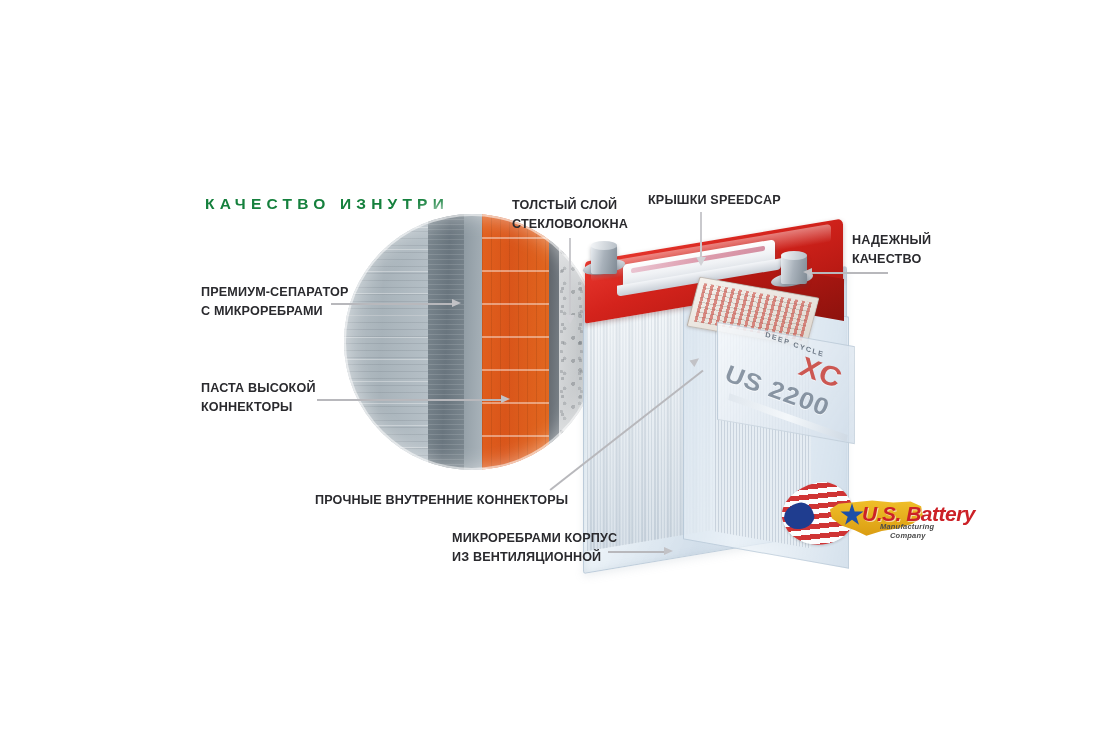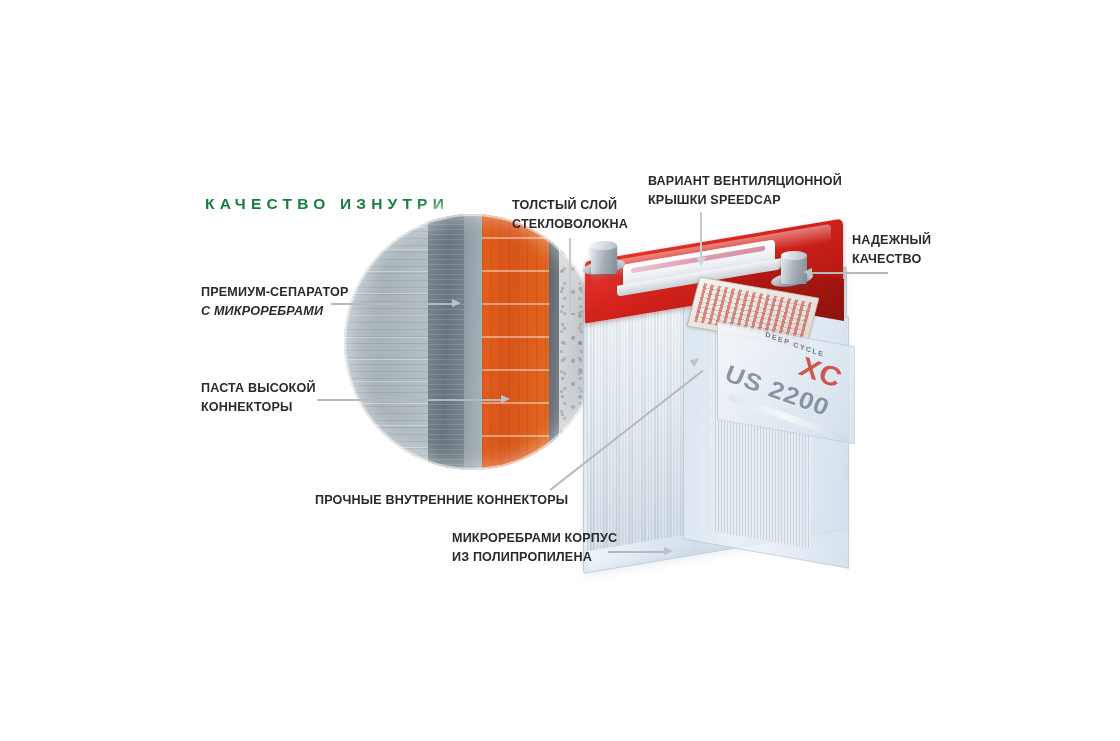--- a/index.html
+++ b/index.html
@@ -245,48 +245,56 @@
     <div class="termTop" style="left:216px;top:23px;"></div>
 
     <div class="sidelabel"></div>
     <div class="deepcycle">DEEP CYCLE</div>
     <div class="modelname">US 2200</div>
     <div class="modelxc">XC</div>
     <div class="labelstripe"></div>
   </div>
 
   <div class="lbl" style="left:201px;top:283px;">ПРЕМИУМ-СЕПАРАТОР</div>
-  <div class="lbl" style="left:201px;top:302px;font-style:italic;">С МИКРОРЕБРАМИ</div>
+  <div class="lbl" style="left:201px;top:302px;">С МИКРОРЕБРАМИ</div>
   <div class="lead" style="left:331px;top:303px;width:121px;"></div>
   <div class="arrowR" style="left:452px;top:299px;"></div>
 
   <div class="lbl" style="left:201px;top:379px;">ПАСТА ВЫСОКОЙ</div>
   <div class="lbl" style="left:201px;top:398px;">КОННЕКТОРЫ</div>
   <div class="lead" style="left:317px;top:399px;width:184px;"></div>
   <div class="arrowR" style="left:501px;top:395px;"></div>
 
   <div class="lbl" style="left:512px;top:196px;">ТОЛСТЫЙ СЛОЙ</div>
   <div class="lbl" style="left:512px;top:215px;">СТЕКЛОВОЛОКНА</div>
   <div class="lead v" style="left:569px;top:238px;height:78px;width:2px;"></div>
   <div class="arrowD" style="left:565px;top:315px;"></div>
 
-  <div class="lbl" style="left:648px;top:172px;">ВАРИАНТ ВЕНТИЛЯЦИОННОЙ</div>
   <div class="lbl" style="left:648px;top:191px;">КРЫШКИ SPEEDCAP</div>
   <div class="lead v" style="left:700px;top:212px;height:46px;width:2px;"></div>
   <div class="arrowD" style="left:696px;top:257px;"></div>
 
   <div class="lbl" style="left:852px;top:231px;">НАДЕЖНЫЙ</div>
   <div class="lbl" style="left:852px;top:250px;">КАЧЕСТВО</div>
   <div class="lead" style="left:812px;top:272px;width:76px;"></div>
   <div class="arrowL" style="left:803px;top:268px;"></div>
 
   <div class="lbl" style="left:315px;top:491px;">ПРОЧНЫЕ ВНУТРЕННИЕ КОННЕКТОРЫ</div>
   <div class="lead" style="left:550px;top:489px;width:194px;transform:rotate(-38deg);"></div>
   <div class="arrowR" style="left:691px;top:357px;transform:rotate(-38deg);"></div>
 
   <div class="lbl" style="left:452px;top:529px;">МИКРОРЕБРАМИ КОРПУС</div>
-  <div class="lbl" style="left:452px;top:548px;">ИЗ ПОЛИПРОПИЛЕНА</div>
+  <div class="lbl" style="left:452px;top:548px;">ИЗ ВЕНТИЛЯЦИОННОЙ</div>
   <div class="lead" style="left:608px;top:551px;width:56px;"></div>
   <div class="arrowR" style="left:664px;top:547px;"></div>
 
+  <div id="logo">
+    <div class="flagSwoosh"></div>
+    <div class="flagCanton"></div>
+    <div class="usMap"></div>
+    <div class="blueStar"></div>
+    <div class="logoWord">U.S. Battery</div>
+    <div class="logoSub">Manufacturing</div>
+    <div class="logoSub" style="left:110px;top:49px;">Company</div>
+  </div>
 
 
 </div>
 
 </body></html>

